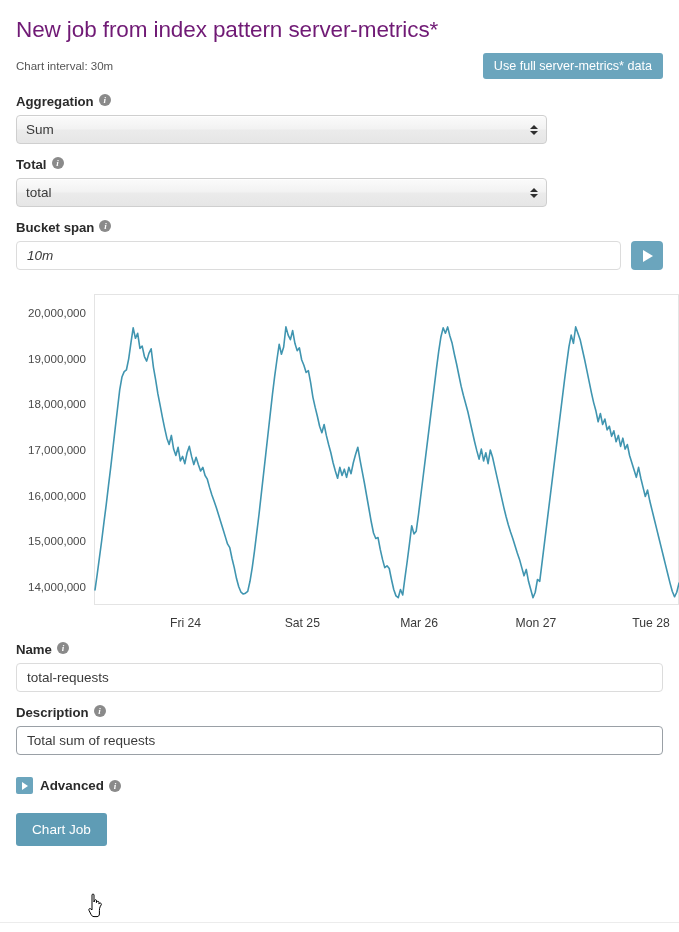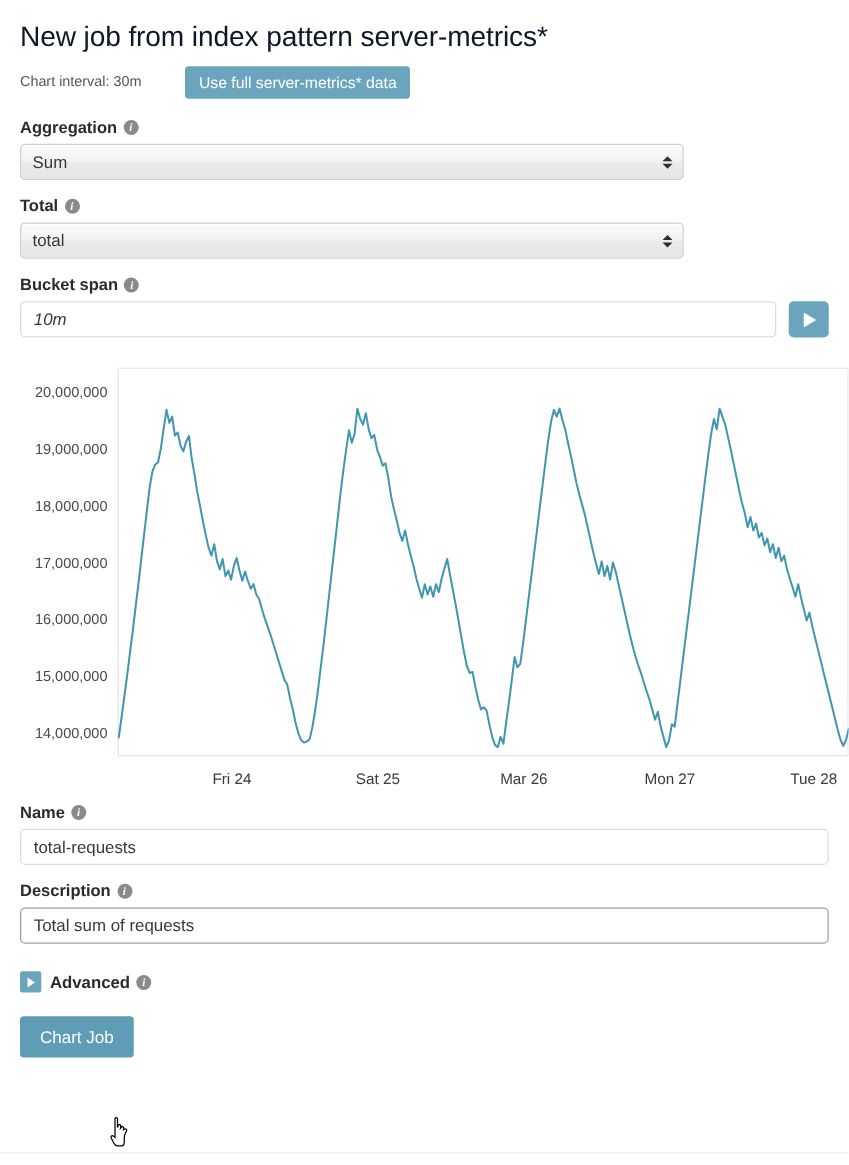--- a/index.html
+++ b/index.html
@@ -13,32 +13,32 @@
   }
   .page {
     position: relative;
     width: 679px; height: 932px;
     padding: 0 16px;
     background: #fff;
   }
   .page-title {
     font-size: 22.5px;
     font-weight: 400;
-    color: #0f172a;
+    color: #701a75;
     letter-spacing: -0.1px;
     margin: 0;
     padding-top: 15px;
     line-height: 30px;
   }
 
   
   .interval-row {
     display: flex;
     align-items: center;
-    justify-content: flex-start;
+    justify-content: space-between;
     margin-top: 6px;
     height: 30px;
   }
   .interval-text {
     font-size: 11.5px;
     color: #555;
     margin-right: 8px;
     white-space: nowrap;
   }
   .btn-teal {
@@ -56,21 +56,21 @@
   }
 
   
   .field-label {
     font-size: 13.2px;
     font-weight: bold;
     color: #2b2b2b;
     margin-top: 13px;
     margin-bottom: 5px;
     display: flex;
-    align-items: center;
+    align-items: flex-start;
     gap: 5px;
     line-height: 16px;
   }
   .info-icon {
     display: inline-block;
     width: 12px; height: 12px;
     border-radius: 50%;
     background: #8a8a8a;
     color: #fff;
     font-size: 9px;

